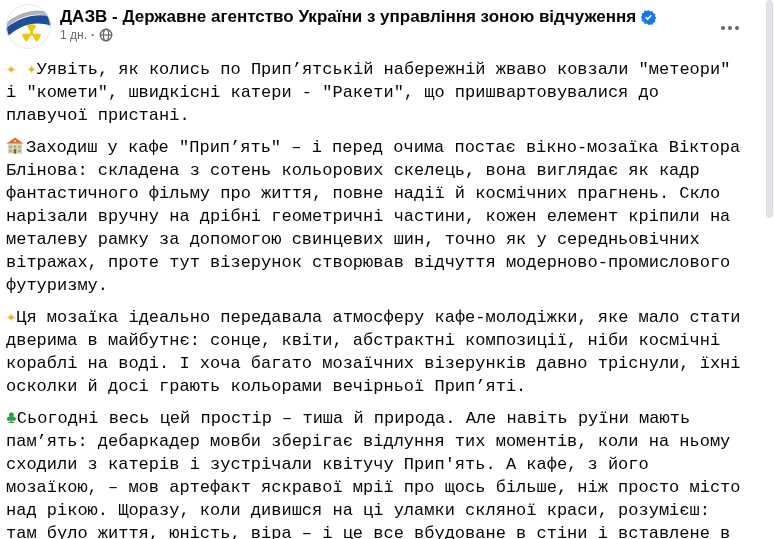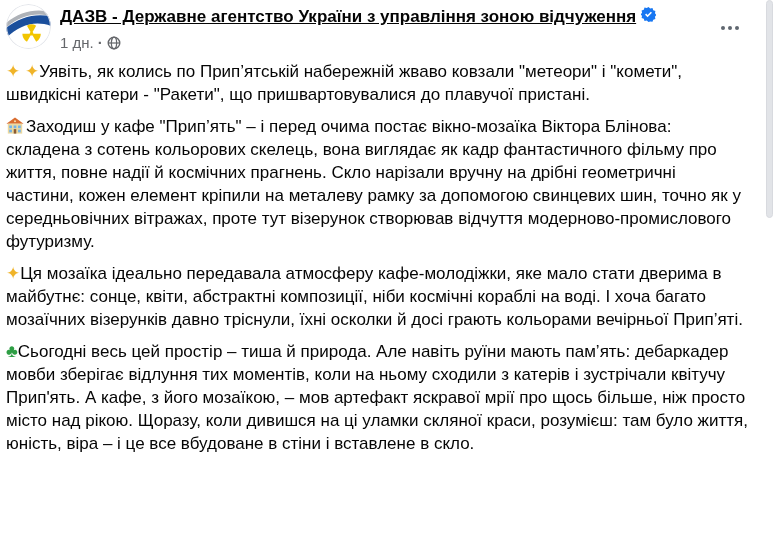--- a/index.html
+++ b/index.html
@@ -8,33 +8,33 @@
     font-family: "Liberation Sans", "DejaVu Sans", sans-serif;
     color: #050505;
     position: relative;
   }
   .post-container { padding: 4px 26px 0 6px; }
 
   
   .post-header { display: flex; align-items: flex-start; position: relative; margin-bottom: 9px; }
   .avatar { width: 45px; height: 45px; border-radius: 50%; flex: 0 0 45px; margin-right: 9px; cursor: pointer; }
   .header-info { padding-top: 2px; min-width: 0; }
-  .name-row { display: flex; gap: 5px; text-decoration: underline; }
+  .name-row { display: flex; align-items: center; gap: 5px; }
   .page-name { font-size: 17px; font-weight: 700; color: #050505; line-height: 21px; cursor: pointer; }
   .verified { width: 15px; height: 15px; flex: 0 0 15px; margin-top: 1px; }
-  .meta-row { display: flex; align-items: center; gap: 4px; margin-top: 7px; color: #65676b; font-size: 15px; }
+  .meta-row { display: flex; align-items: center; gap: 4px; margin-top: 1px; color: #65676b; font-size: 12px; }
   .meta-row .dot-sep { font-weight: 700; }
   .more-btn { position: absolute; right: 2px; top: 14px; width: 32px; height: 20px;
               display: flex; align-items: center; justify-content: center; gap: 3px;
               background: transparent; border: none; cursor: pointer; }
   .more-btn span { width: 4px; height: 4px; border-radius: 50%; background: #606770; display: block; }
 
   
   .post-body { font-size: 17px; line-height: 23px; color: #050505; }
-  .post-body p { margin: 0 0 9px 0; }
+  .post-body p { margin: 0 0 9px 0; font-family: Liberation Mono, monospace; }
   .glyph { font-style: normal; }
   .glyph-gold { color: #f0b429; }
   .glyph-green { color: #2e9e44; font-size: 18px; }
   .school-icon { vertical-align: -2px; margin-right: 2px; }
 
   
   .scrollbar-track { position: absolute; top: 0; right: 0; width: 9px; height: 539px; background: #ffffff; }
   .scrollbar-thumb { position: absolute; top: 0; right: 1px; width: 7px; height: 218px;
                      background: #e2e4e8; border: 1px solid #d8dadf; border-radius: 4px; cursor: pointer; }
 </style>

